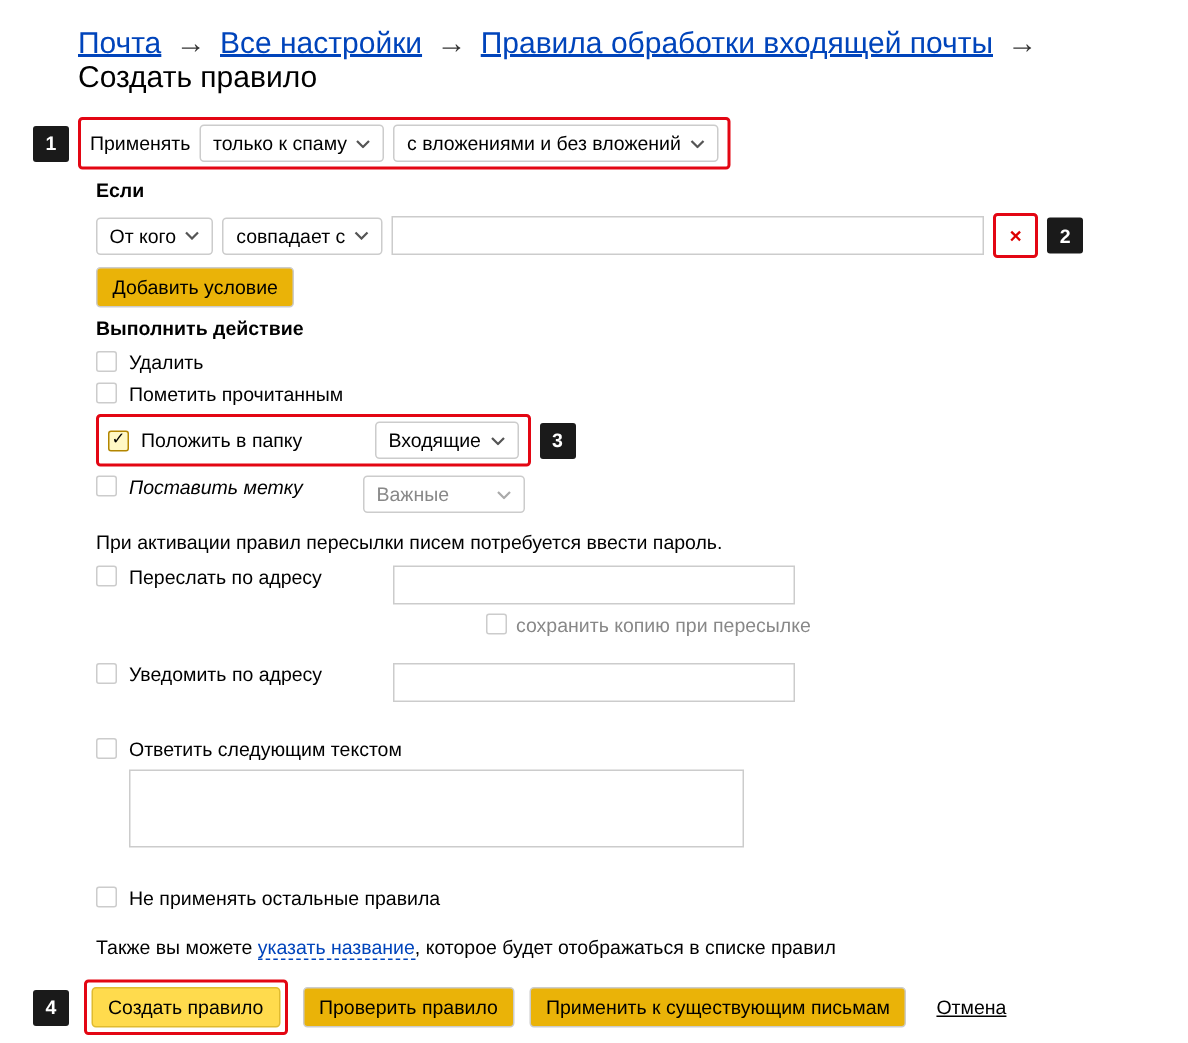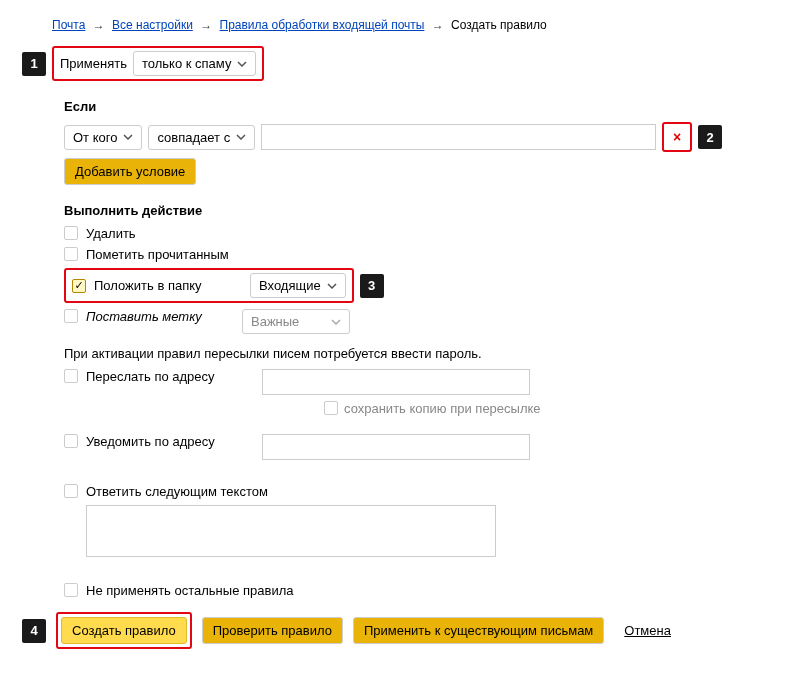--- a/index.html
+++ b/index.html
@@ -14,21 +14,21 @@
   * { box-sizing: border-box; }
   body {
     font-family: Arial, "Helvetica Neue", sans-serif;
     font-size: 13px;
     color: var(--text-black);
     margin: 0;
     padding: 18px 22px;
     width: 792px;
   }
   .breadcrumbs {
-    font-size: 12px;
+    font-size: 20px;
     margin-bottom: 14px;
     margin-left: 30px;
   }
   .breadcrumbs a {
     color: var(--accent-blue);
     text-decoration: underline;
   }
   .breadcrumbs .sep {
     margin: 0 4px;
     color: #333;
@@ -43,21 +43,21 @@
     font-size: 13px;
     border-radius: 3px;
     cursor: pointer;
   }
   .sel-gray { color: var(--light-text); gap: 32px; }
   .chevron svg { display: block; }
   .row { display: flex; align-items: center; gap: 6px; }
   .section-indent { margin-left: 42px; }
   .section-title {
     font-weight: bold;
-    margin-top: 18px;
+    margin-top: 6px;
     margin-bottom: 8px;
   }
   .text-input {
     border: 1px solid var(--border-gray);
     height: 26px;
     padding: 2px 6px;
     font-size: 13px;
   }
   .btn {
     border: 1px solid var(--border-gray);
@@ -171,20 +171,28 @@
   <span class="sep">→</span>
   <span>Создать правило</span>
 </div>
 
 <div class="row">
   <span class="callout-num">1</span>
   <span class="callout-box">
     <span>Применять</span>
     <span class="sel">
       <span>только к спаму</span>
+      <span class="chevron">
+        <svg width="10" height="6" viewBox="0 0 10 6">
+            <path d="M1 1 L5 5 L9 1" stroke="#555" fill="none" stroke-width="1.5"></path>
+          </svg>
+      </span>
+    </span>
+    <span class="sel">
+      <span>с вложениями и без вложений</span>
       <span class="chevron">
         <svg width="10" height="6" viewBox="0 0 10 6">
             <path d="M1 1 L5 5 L9 1" stroke="#555" fill="none" stroke-width="1.5"></path>
           </svg>
       </span>
     </span>
   </span>
 </div>
 
 <div class="section-indent">
@@ -281,20 +289,23 @@
     <span>Ответить следующим текстом</span>
   </div>
   <div class="textarea"></div>
 
   <div class="spacer-v12"></div>
   <div class="chk-line" style="margin-top:14px;">
     <span class="chk"></span>
     <span>Не применять остальные правила</span>
   </div>
 
+  <div style="margin-top:18px;">
+    <span>Также вы можете </span><span class="dashed-link">указать название</span><span>, которое будет отображаться в списке правил</span>
+  </div>
 </div>
 
 <div class="footer-row">
   <span class="callout-num">4</span>
   <span class="callout-box" style="padding:3px;">
     <button class="btn btn-primary">Создать правило</button>
   </span>
   <button class="btn">Проверить правило</button>
   <button class="btn">Применить к существующим письмам</button>
   <span class="cancel-link">Отмена</span>

